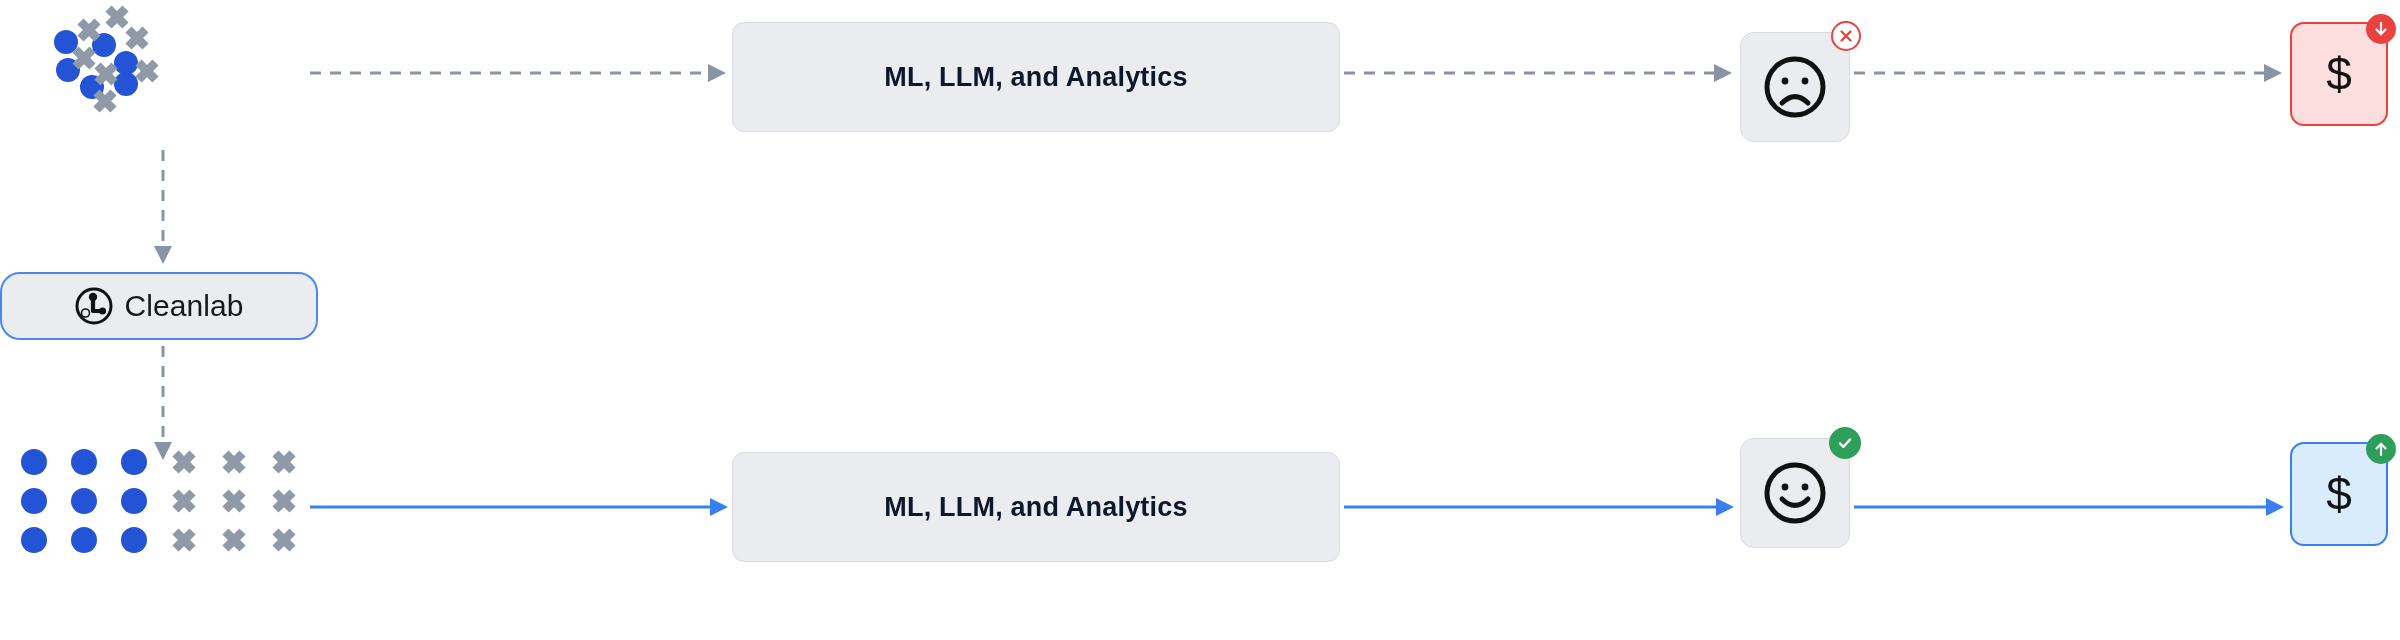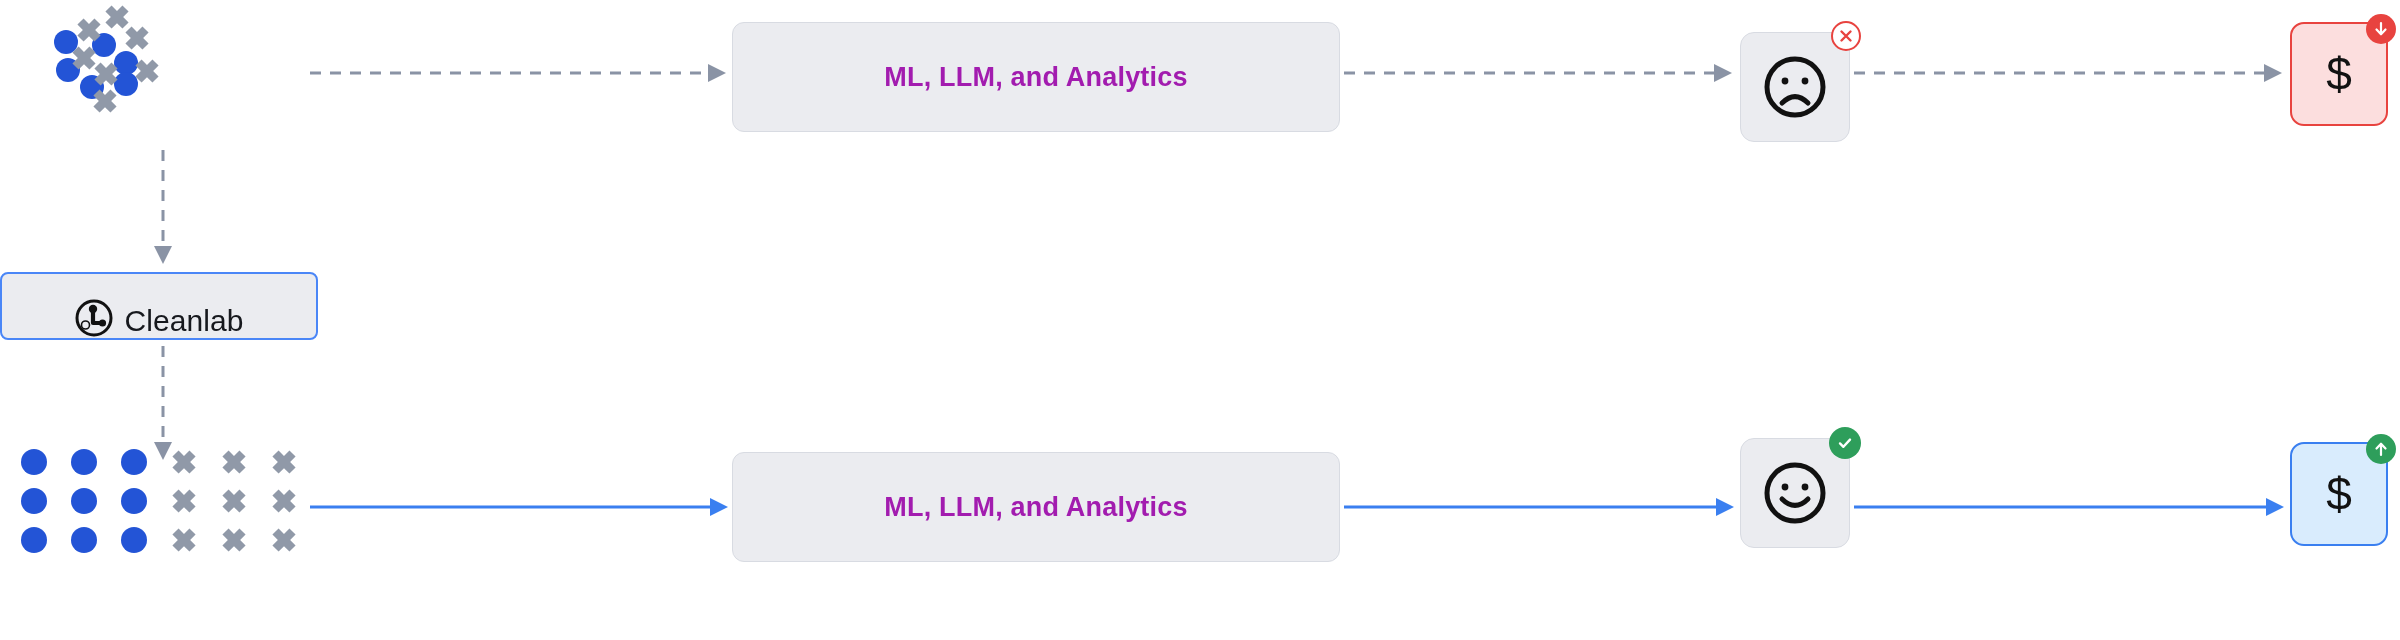--- a/index.html
+++ b/index.html
@@ -42,21 +42,21 @@
     border: 1px solid #d8dbe2;
     border-radius: 12px;
     display: flex;
     align-items: center;
     justify-content: center;
     box-sizing: border-box;
   }
   .proc-box .label {
     font-size: 27px;
     font-weight: 700;
-    color: #a21caf;
+    color: #0f172a;
     letter-spacing: 0.2px;
     font-family: "Liberation Sans", sans-serif;
   }
 
   
   .face-box {
     position: absolute;
     background: #ebecf0;
     border: 1px solid #d8dbe2;
     border-radius: 14px;
@@ -95,23 +95,23 @@
   .badge.err      { background: #ffffff; border: 2px solid #e8433f; }
   .badge.ok       { background: #2e9e5b; }
   .badge.down     { background: #e8433f; }
   .badge.up       { background: #2e9e5b; }
 
   
   .cleanlab {
     position: absolute;
     background: #ebecf0;
     border: 2px solid #4a86f7;
-    border-radius: 8px;
+    border-radius: 20px;
     display: flex;
-    align-items: flex-end;
+    align-items: center;
     justify-content: center;
     gap: 10px;
     box-sizing: border-box;
   }
   .cleanlab .brand {
     font-size: 30px;
     color: #16181d;
     font-family: "Liberation Sans", sans-serif;
     letter-spacing: 0.1px;
   }

